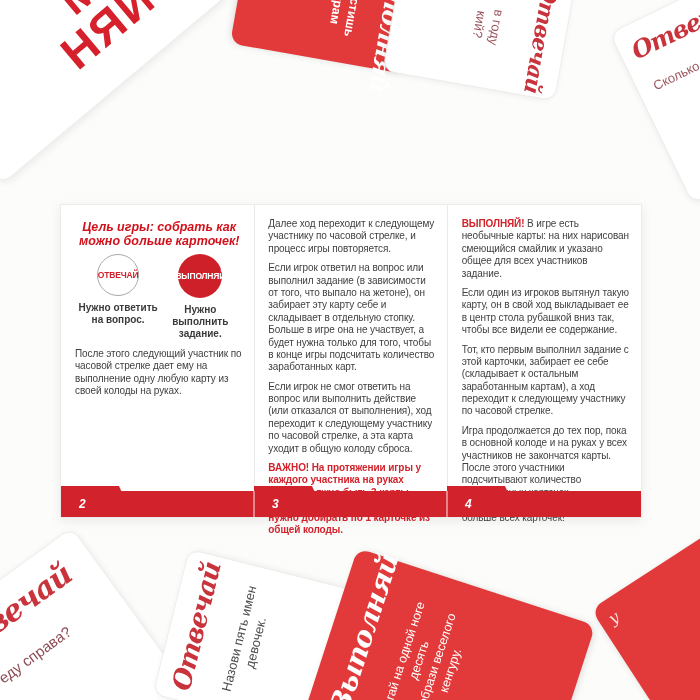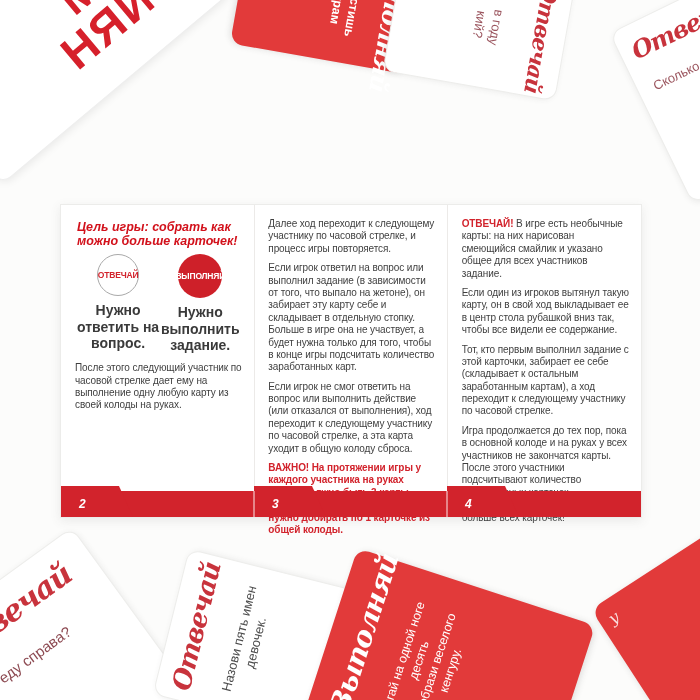--- a/index.html
+++ b/index.html
@@ -54,34 +54,34 @@
 
   
   .booklet{position:absolute;left:60px;top:204px;width:580px;height:312px;background:#ffffff;
            border:1px solid #ececea;box-shadow:0 3px 10px rgba(80,80,80,.10);}
   .pages{position:absolute;inset:0;display:flex;}
   .page{width:193.33px;box-sizing:border-box;padding:13px 11px 34px 14px;}
   .fold{position:absolute;top:0;bottom:26px;width:1px;background:#eceae8;}
   .fold.f1{left:193px;} .fold.f2{left:386px;}
 
   .goal-heading{color:#d2111b;font-weight:bold;font-style:italic;font-size:12.5px;line-height:1.15;
-                margin:2px 2px 5px 2px;}
+                text-align:center;margin:2px 2px 5px 2px;}
   .turn-heading{color:#d2111b;font-weight:bold;font-style:italic;font-size:13px;text-align:center;
                 margin:2px 0 7px 0;}
   .rules-p{color:#3f3f3f;font-size:10px;line-height:1.24;margin:0 0 7px 0;letter-spacing:-0.1px;}
   .red-inline{color:#d2232c;font-weight:bold;}
   .important{color:#d2232c;font-weight:bold;}
 
   .tokens{display:flex;justify-content:space-between;align-items:flex-start;margin:4px 2px 8px 2px;}
   .token-col{width:84px;text-align:center;}
   .token-circle{margin:0 auto;border-radius:50%;display:flex;align-items:center;justify-content:center;
                 font-weight:bold;font-size:8.5px;letter-spacing:-0.2px;}
   .token-answer-circle{width:40px;height:40px;border:1.5px solid #a9a9a9;color:#d2232c;background:#fff;}
   .token-do-circle{width:44px;height:44px;background:#ce2029;color:#fff;}
-  .token-caption{font-weight:bold;color:#3a3a3a;font-size:14px;line-height:1.2;margin-top:6px;}
+  .token-caption{font-weight:bold;color:#3a3a3a;font-size:10px;line-height:1.2;margin-top:6px;}
 
   .pagebar{position:absolute;left:0;right:0;bottom:0;height:26px;background:#d2232c;}
   .bar-sep{position:absolute;bottom:0;height:26px;width:2px;background:rgba(255,255,255,.45);}
   .bar-sep.s1{left:192px;} .bar-sep.s2{left:385px;}
   .page-tab{position:absolute;bottom:0;height:31px;width:72px;background:#d2232c;
             clip-path:polygon(0 0,calc(100% - 14px) 0,100% 100%,0 100%);}
   .page-tab.t1{left:0;} .page-tab.t2{left:193px;} .page-tab.t3{left:386px;}
   .page-num{position:absolute;bottom:6px;color:#fff;font-weight:bold;font-style:italic;font-size:12px;}
   .page-num.n1{left:18px;} .page-num.n2{left:211px;} .page-num.n3{left:404px;}
 </style>
@@ -160,21 +160,21 @@
       </div>
 
       <div class="page">
         <p class="rules-p">Далее ход переходит к следующему участнику по часовой стрелке, и процесс игры повторяется.</p>
         <p class="rules-p">Если игрок ответил на вопрос или выполнил задание (в зависимости от того, что выпало на жетоне), он забирает эту карту себе и складывает в отдельную стопку. Больше в игре она не участвует, а будет нужна только для того, чтобы в конце игры подсчитать количество заработанных карт.</p>
         <p class="rules-p">Если игрок не смог ответить на вопрос или выполнить действие (или отказался от выполнения), ход переходит к следующему участнику по часовой стрелке, а эта карта уходит в общую колоду сброса.</p>
         <p class="rules-p important">ВАЖНО! На протяжении игры у каждого участника на руках всегда должно быть 3 карты, поэтому после каждого хода нужно добирать по 1 карточке из общей колоды.</p>
       </div>
 
       <div class="page">
-        <p class="rules-p"><span class="red-inline">ОТВЕЧАЙ!</span><span> В игре есть необычные карты: на них нарисован смеющийся смайлик и указано общее для всех участников задание.</span></p>
+        <p class="rules-p"><span class="red-inline">ВЫПОЛНЯЙ!</span><span> В игре есть необычные карты: на них нарисован смеющийся смайлик и указано общее для всех участников задание.</span></p>
         <p class="rules-p">Если один из игроков вытянул такую карту, он в свой ход выкладывает ее в центр стола рубашкой вниз так, чтобы все видели ее содержание.</p>
         <p class="rules-p">Тот, кто первым выполнил задание с этой карточки, забирает ее себе (складывает к остальным заработанным картам), а ход переходит к следующему участнику по часовой стрелке.</p>
         <p class="rules-p">Игра продолжается до тех пор, пока в основной колоде и на руках у всех участников не закончатся карты. После этого участники подсчитывают количество заработанных карточек. Победителем становится тот, у кого больше всех карточек!</p>
       </div>
     </div>
 
     <div class="fold f1"></div>
     <div class="fold f2"></div>
 
     <div class="pagebar"></div>

